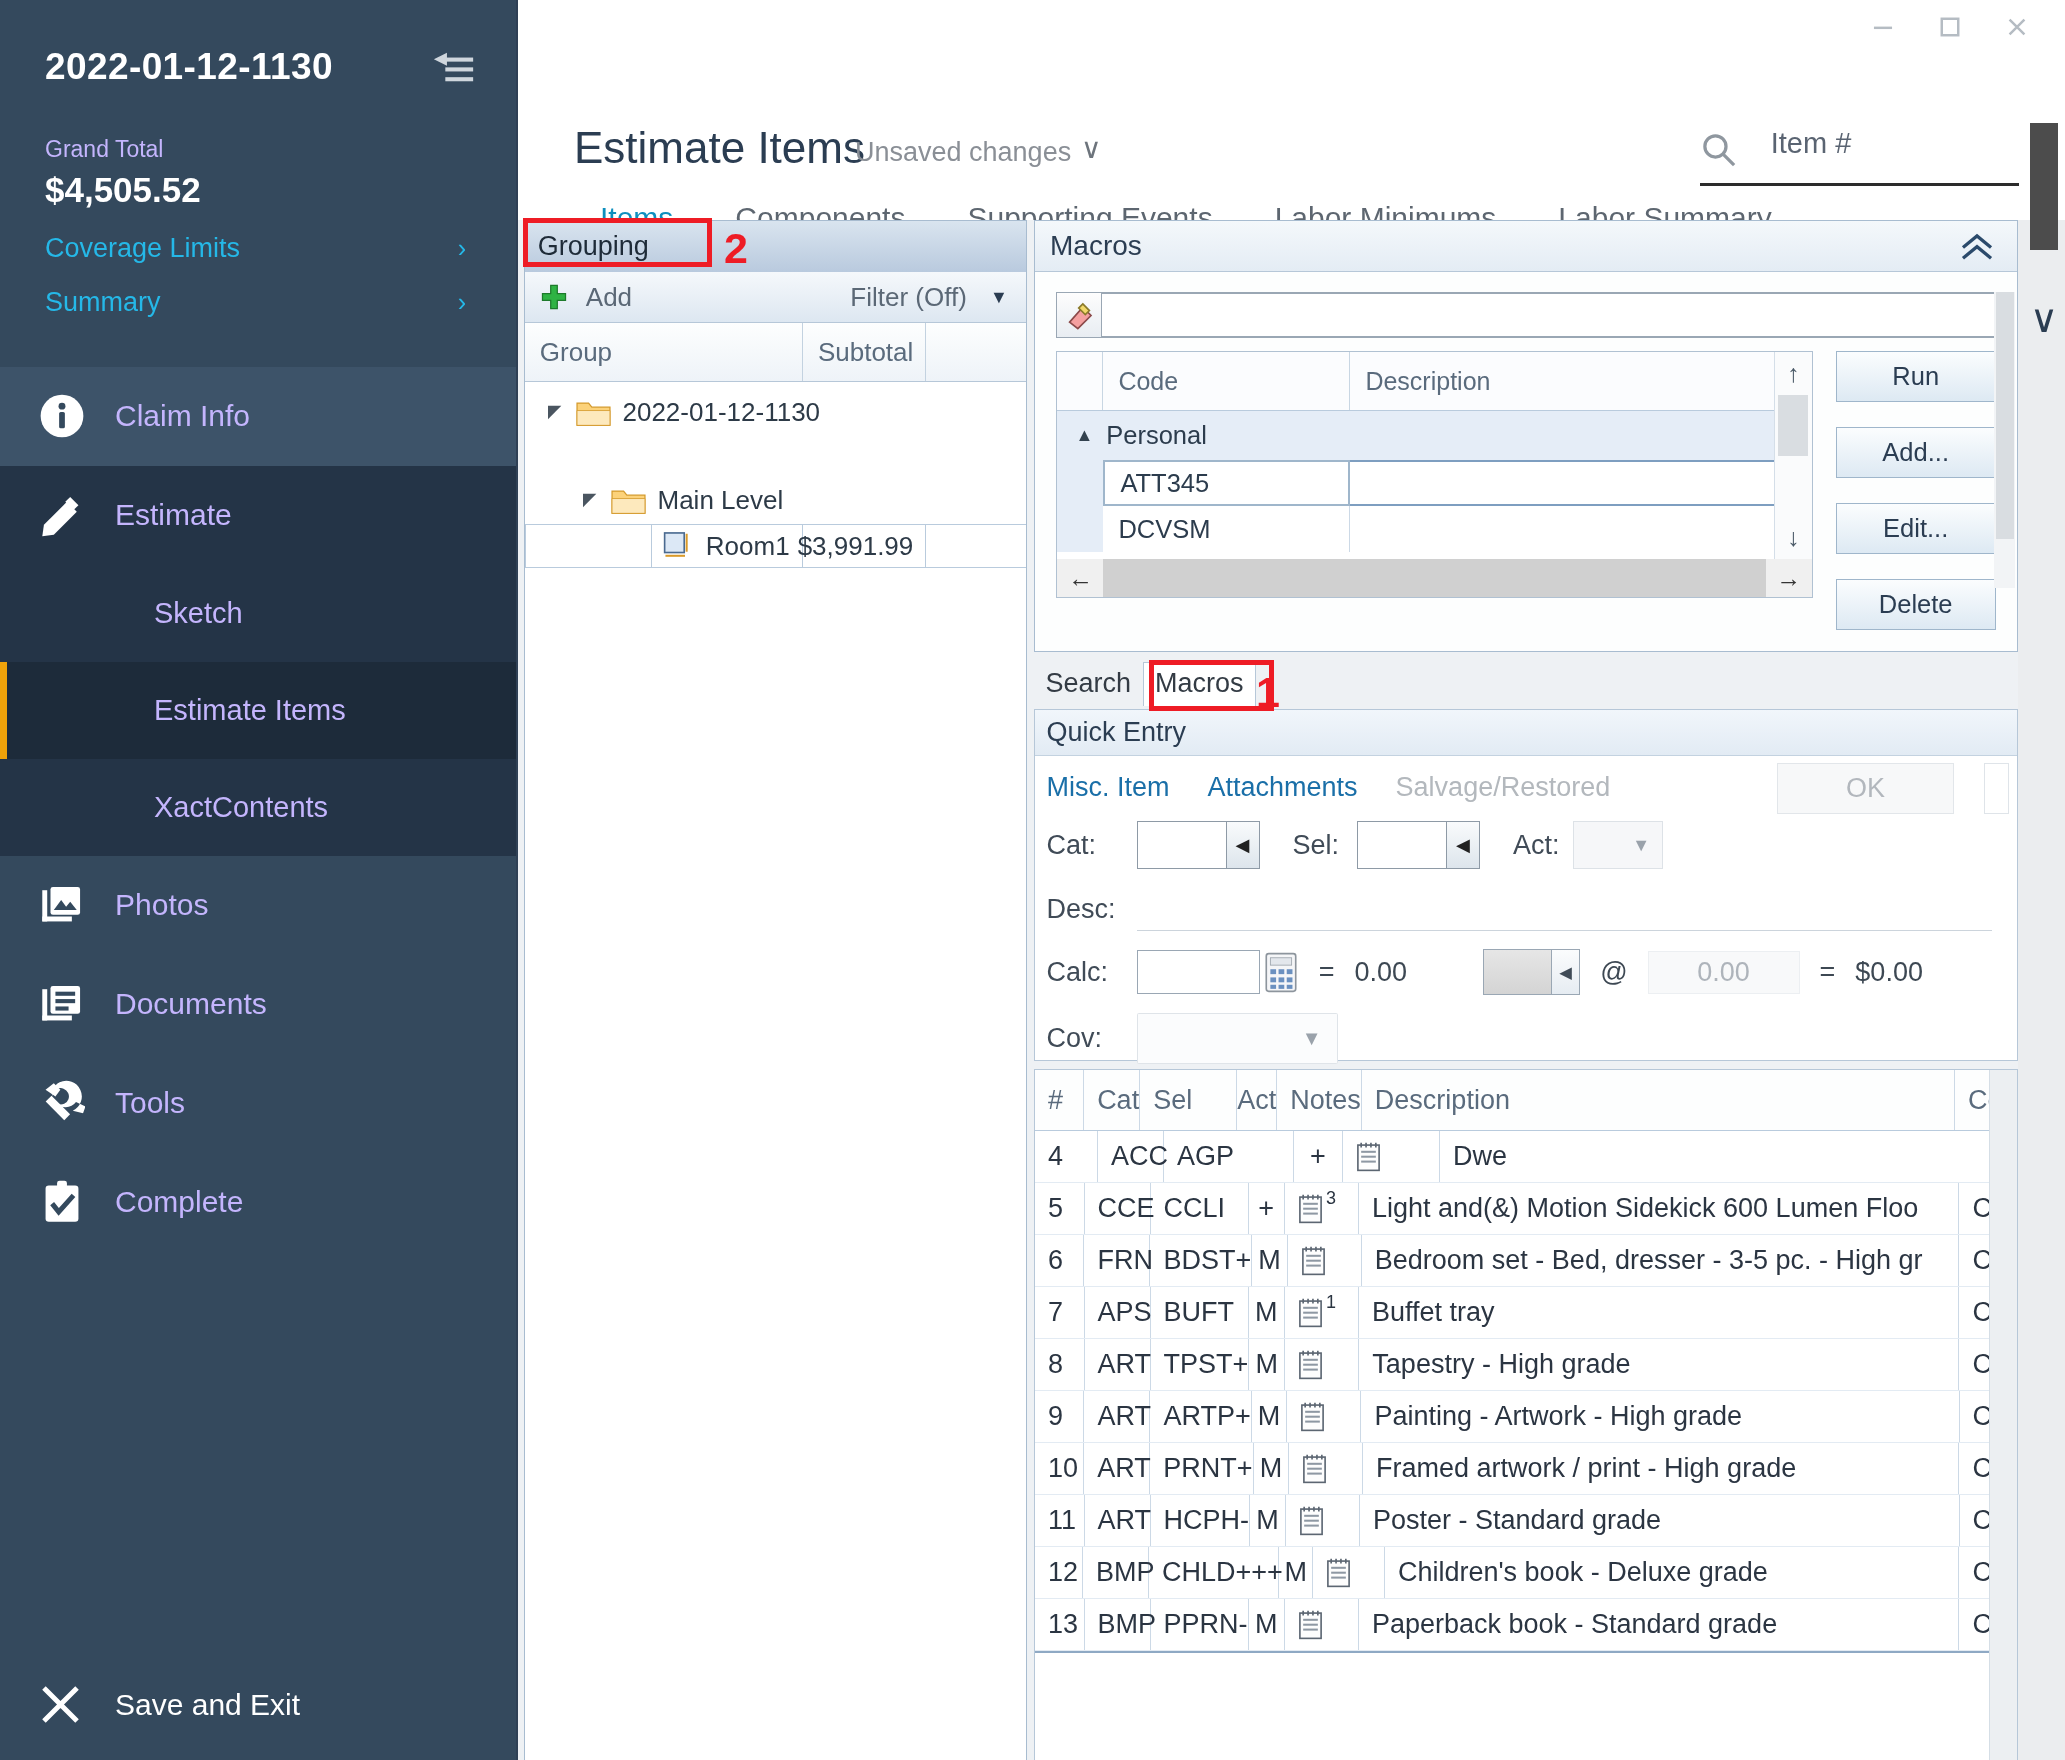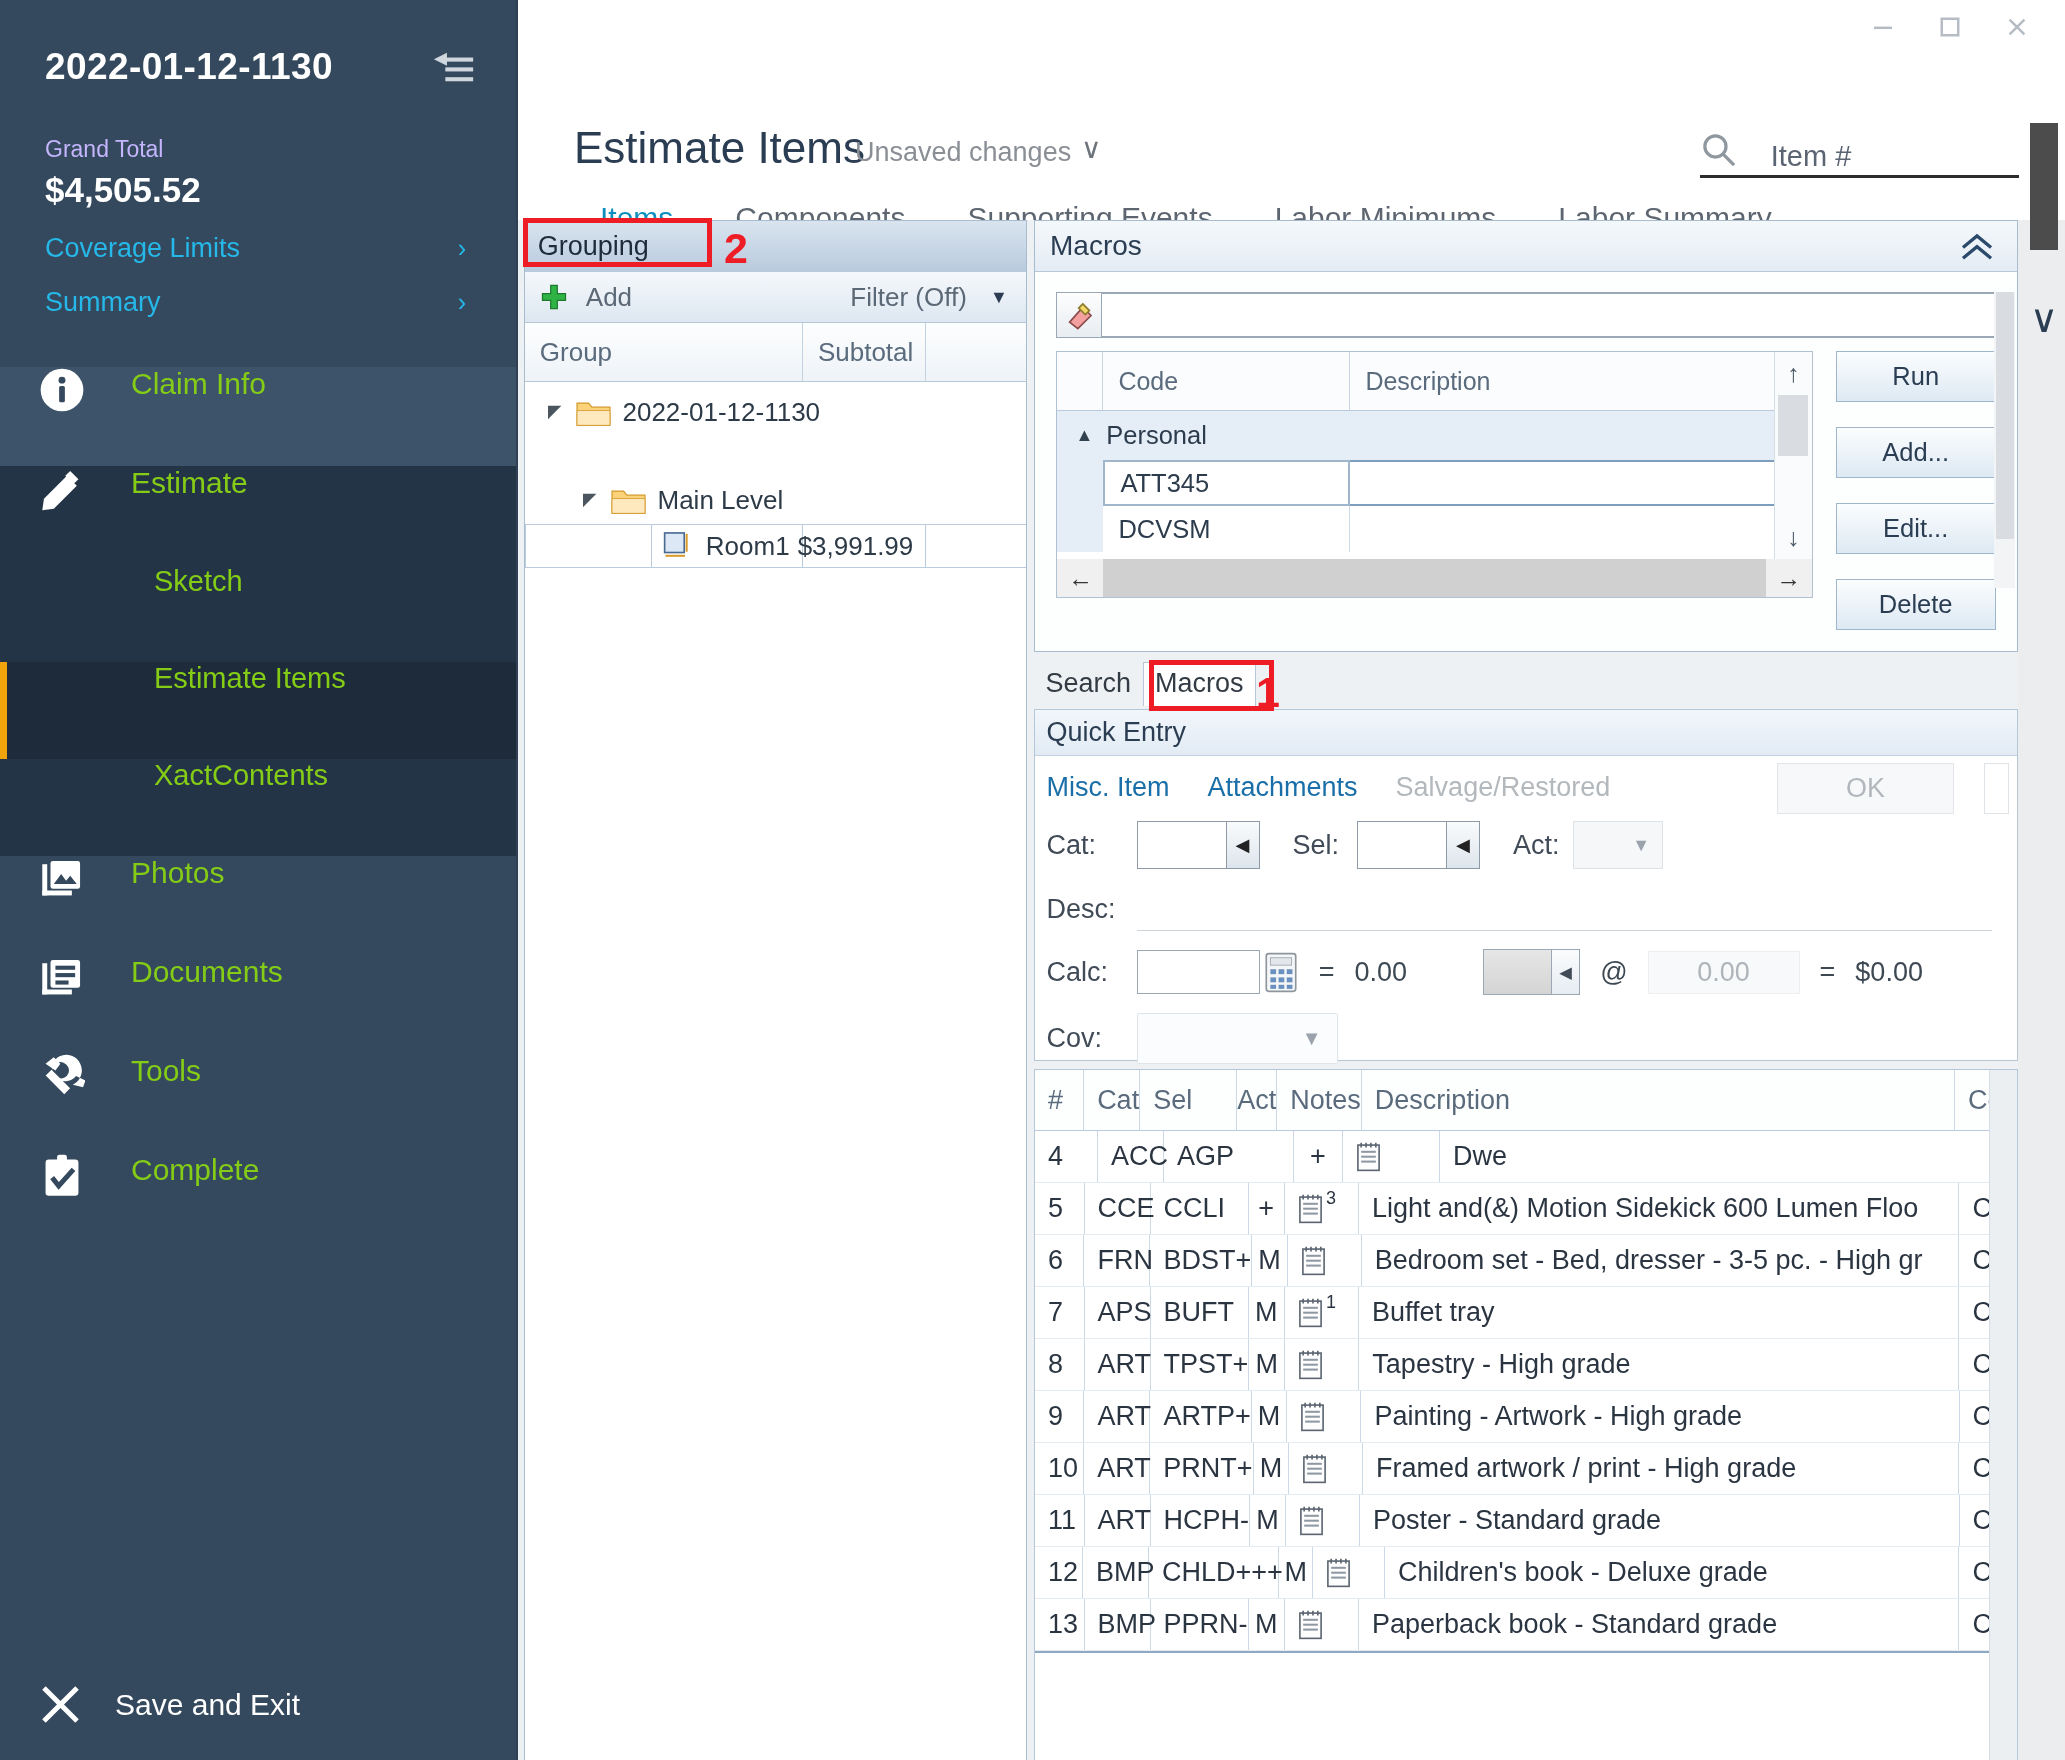--- a/index.html
+++ b/index.html
@@ -24,22 +24,22 @@
   .gt-label { margin-top: 48px; font-size: 23px; color: #c4b5fd; }
   .gt-value { margin-top: 6.6px; font-size: 35px; font-weight: 600; color: #fff; }
   .sb-link {
     margin-top: 23px; display: flex; align-items: center; justify-content: space-between;
     font-size: 27px; color: #25b8e8; cursor: pointer;
   }
   .sb-link .chev { font-size: 25px; color: #25b8e8; margin-right: 5px; }
 
   .nav { margin-top: 49px; }
   .nav-item {
-    height: 99px; display: flex; align-items: flex-start; padding-left: 39px;
-    font-size: 30px; color: #84cc16; cursor: pointer; position: relative; gap: 16px;
+    height: 99px; display: flex; align-items: center; padding-left: 39px;
+    font-size: 30px; color: #c4b5fd; cursor: pointer; position: relative;
   }
   .nav-item .ico { width: 76px; display: flex; align-items: center; }
   .nav-item.hl { background: #3d5369; }
   .nav-item.sub { padding-left: 154px; height: 97px; font-size: 29px; }
   .nav-group-dark { background: #243447; }
   .nav-item.active {
     background: #1d2b3a;
   }
   .nav-item.active::before {
     content: ""; position: absolute; left: 0; top: 0; bottom: 0; width: 7.4px; background: #f0a30a;
@@ -64,21 +64,21 @@
   .winbtn svg { display: block; }
 
   .header { position: relative; height: 140px; padding: 0 0 0 56px; }
   .page-title { position:absolute; left:56px; top:72px; font-size: 44px; color: #2b3d52; font-weight: 400;}
   .unsaved {
     position: absolute; left: 337px; top: 86px; font-size: 27px; color: #8a8f96;
   }
   .unsaved-chev { position: absolute; left: 563px; top: 81px; font-size: 28px; color:#6d747c; cursor:pointer;}
   .search-box {
     position: absolute; right: 46px; top: 76px; width: 319px; border-bottom: 3.3px solid #2c2c2c;
-    display: flex; align-items: flex-end; padding-bottom: 2px;
+    display: flex; align-items: flex-start; padding-bottom: 10px;
   }
   .search-box .mag { width: 46px; height: 46px; display:flex; align-items:center;}
   .search-input {
     border: none; outline: none; background: transparent; font-size: 29px; color: #4a5562;
     font-family: "Liberation Sans", sans-serif; width: 100%; padding-left: 31px;
   }
   .search-input::placeholder { color: #5a6472; }
 
   .tabs {
     position: absolute; left: 56px; top: 150px; display: flex; gap: 0; align-items: flex-end;

